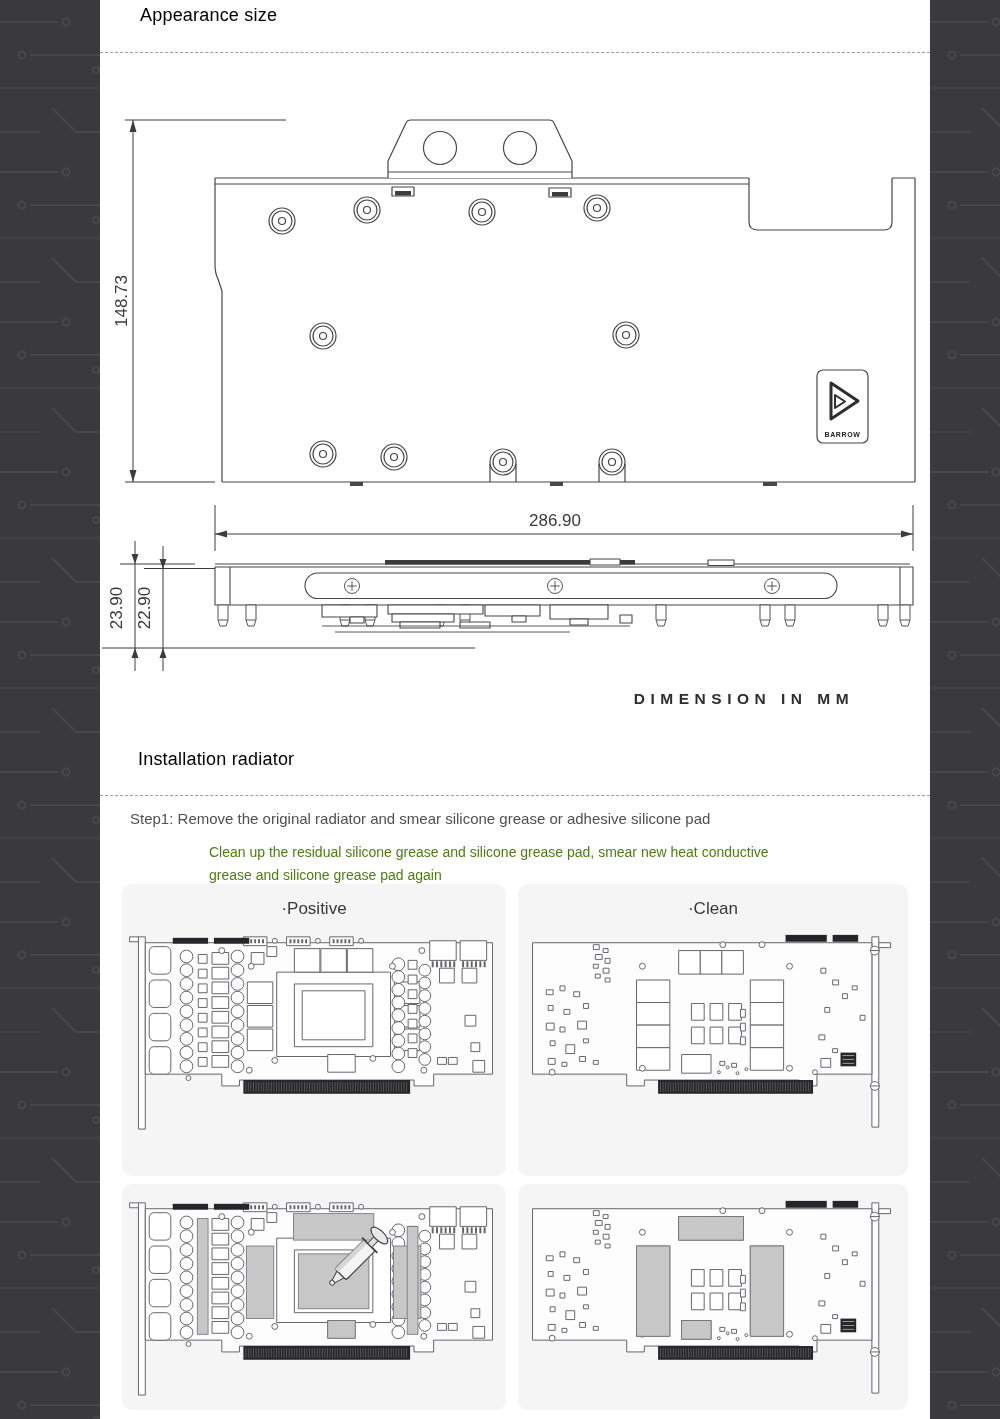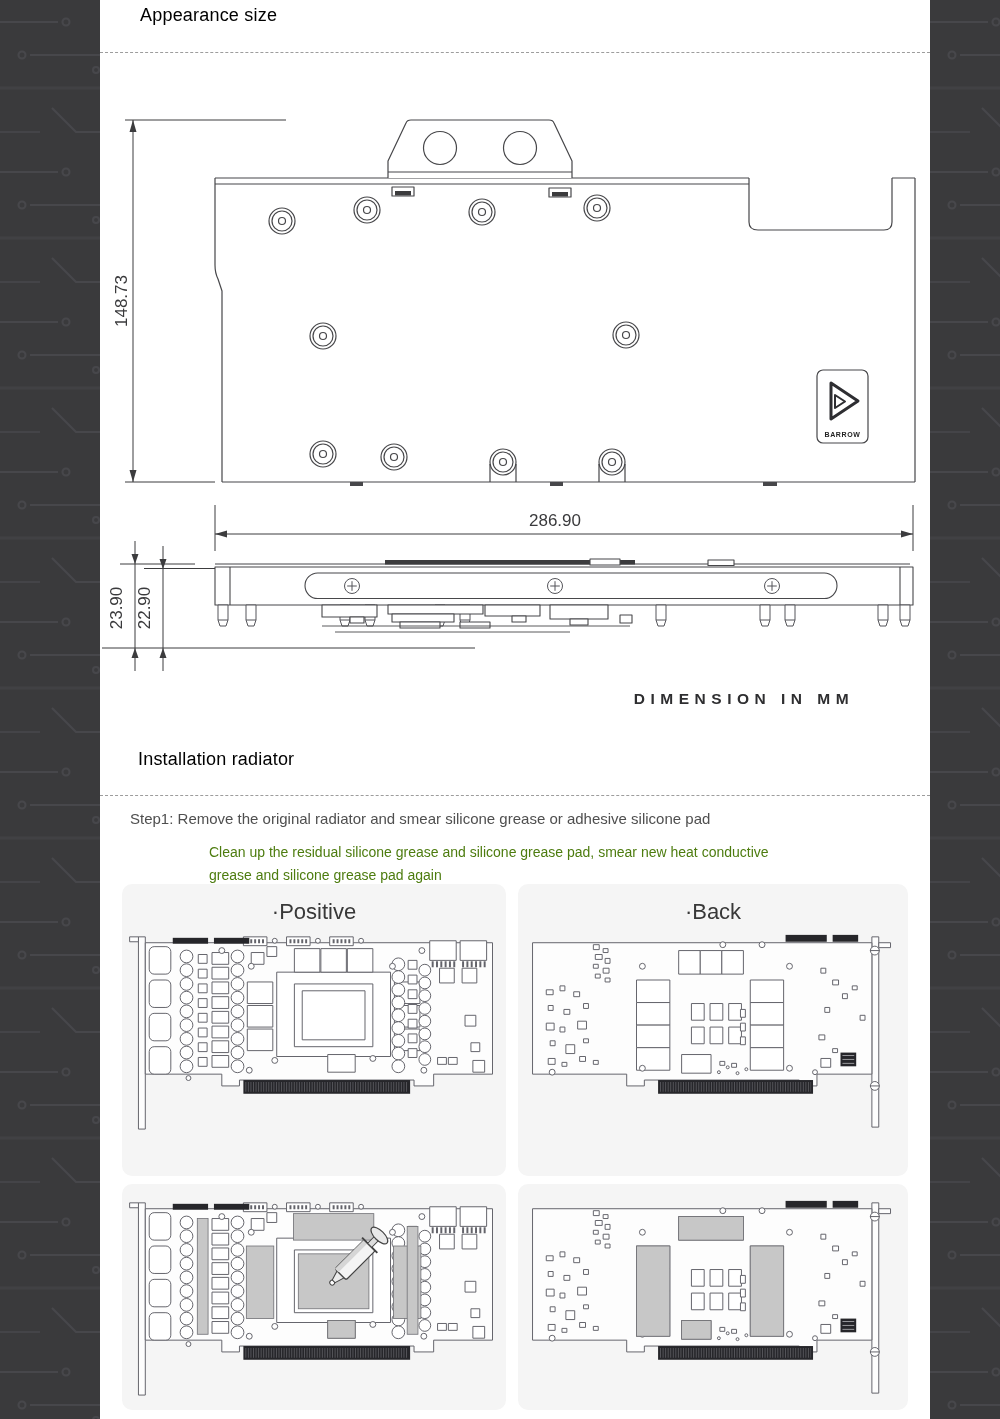--- a/index.html
+++ b/index.html
@@ -39,21 +39,21 @@
   .panels{
     position:absolute;left:22px;top:884px;width:786px;
     display:grid;grid-template-columns:384px 390px;column-gap:12px;row-gap:8px;
   }
   .panel{
     background:#f5f5f5;border-radius:10px;overflow:hidden;
   }
   .panel.r1{height:292px;}
   .panel.r2{height:226px;}
   .panel-label{
-    text-align:center;padding-top:15px;font-size:22px;color:#383838;height:28px;
+    text-align:center;padding-top:15px;font-size:17px;color:#383838;height:28px;
   }
   .pcb{display:block;margin:2px auto 0 auto;width:374px;height:204px;}
   .panel.r2 .pcb{margin-top:11px;}
   .dimtxt{font-family:"Liberation Sans",sans-serif;font-size:17px;fill:#3a3a3c;}
   .brandtxt{font-family:"Liberation Sans",sans-serif;font-size:7px;font-weight:bold;letter-spacing:.6px;fill:#222;}
 </style>
 </head>
 <body>
 
 <svg width="0" height="0" style="position:absolute" aria-hidden="true">
@@ -437,21 +437,21 @@
   <div class="stepnote">Clean up the residual silicone grease and silicone grease pad, smear new heat conductive grease and silicone grease pad again</div>
 
   <div class="panels">
     <div class="panel r1">
       <div class="panel-label">·Positive</div>
       <svg class="pcb" viewBox="0 0 380 208">
           <use href="#pcb-front"></use>
         </svg>
     </div>
     <div class="panel r1">
-      <div class="panel-label">·Back</div>
+      <div class="panel-label">·Clean</div>
       <svg class="pcb" viewBox="0 0 380 208">
           <use href="#pcb-back"></use>
         </svg>
     </div>
     <div class="panel r2">
       <svg class="pcb" viewBox="0 0 380 208">
         <use href="#pcb-front"></use>
           <use href="#pads-front"></use>
           <use href="#syr"></use>
       </svg>

